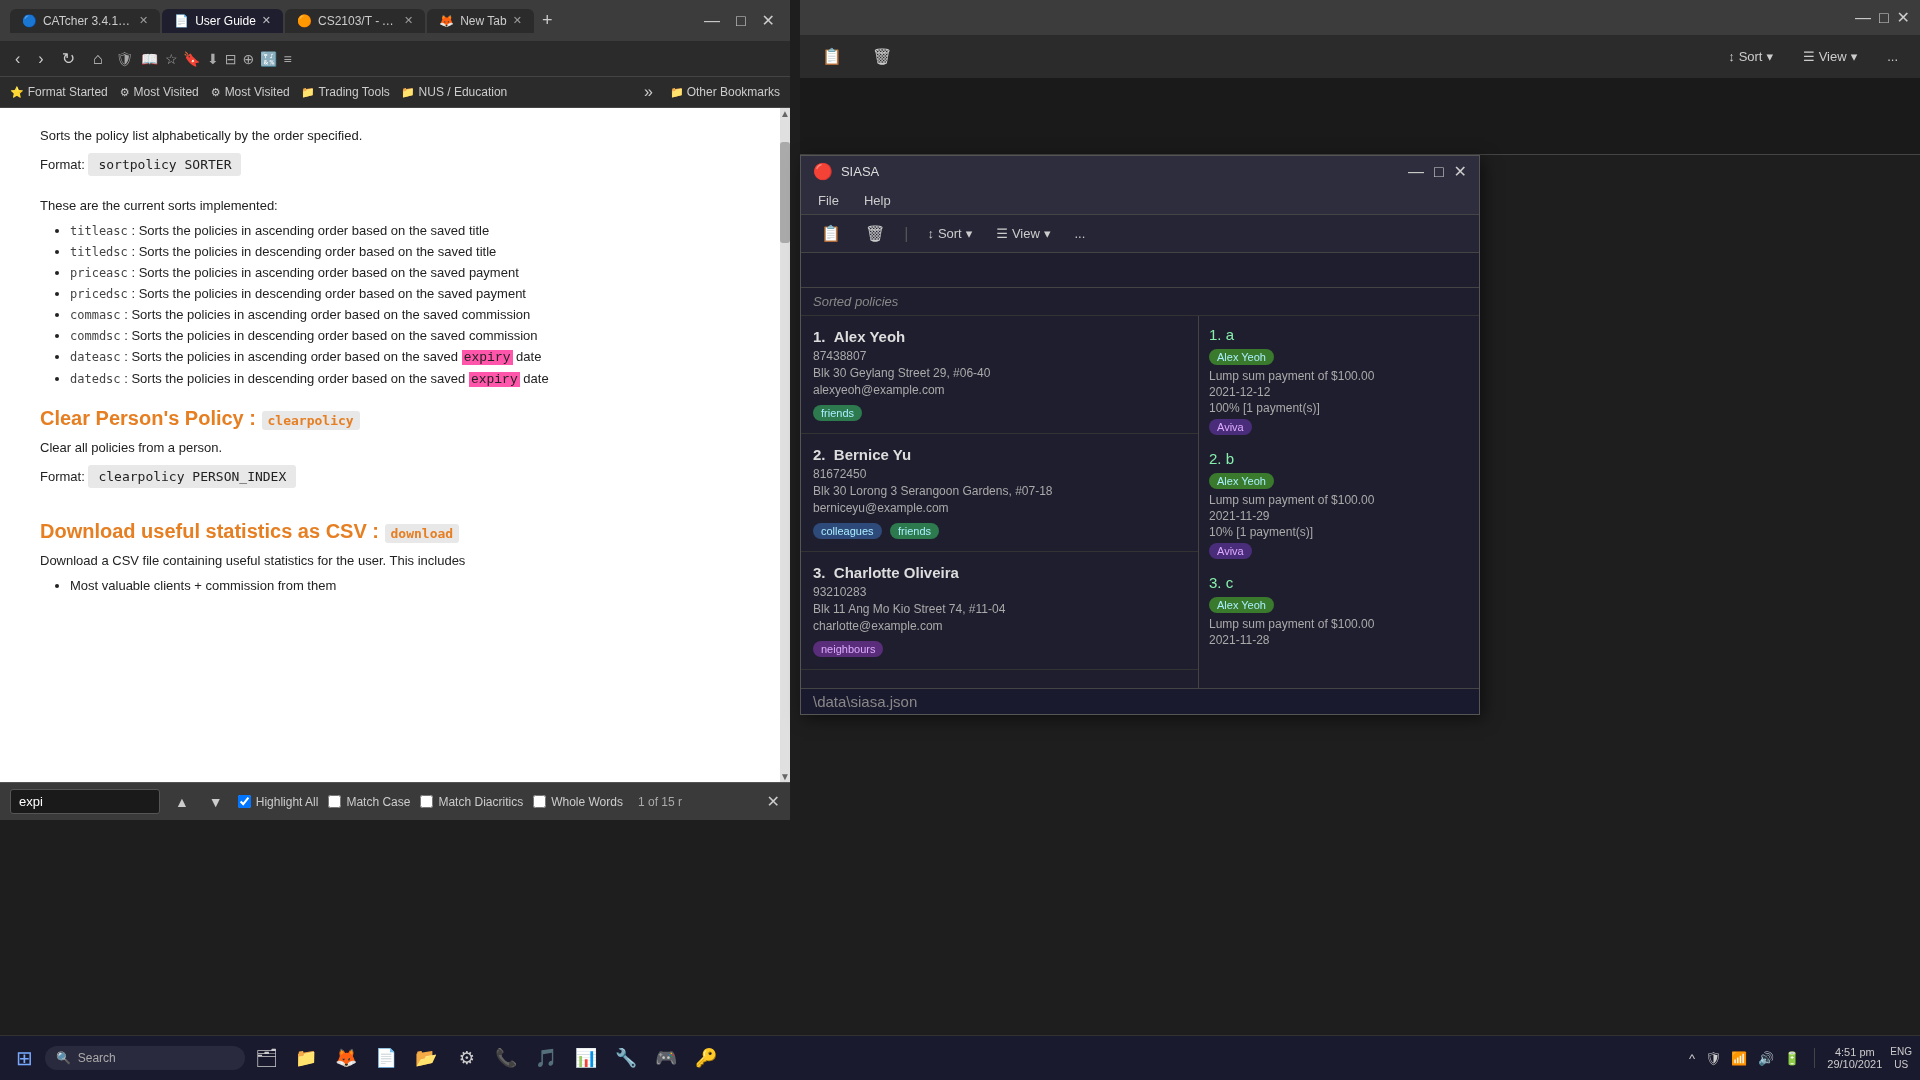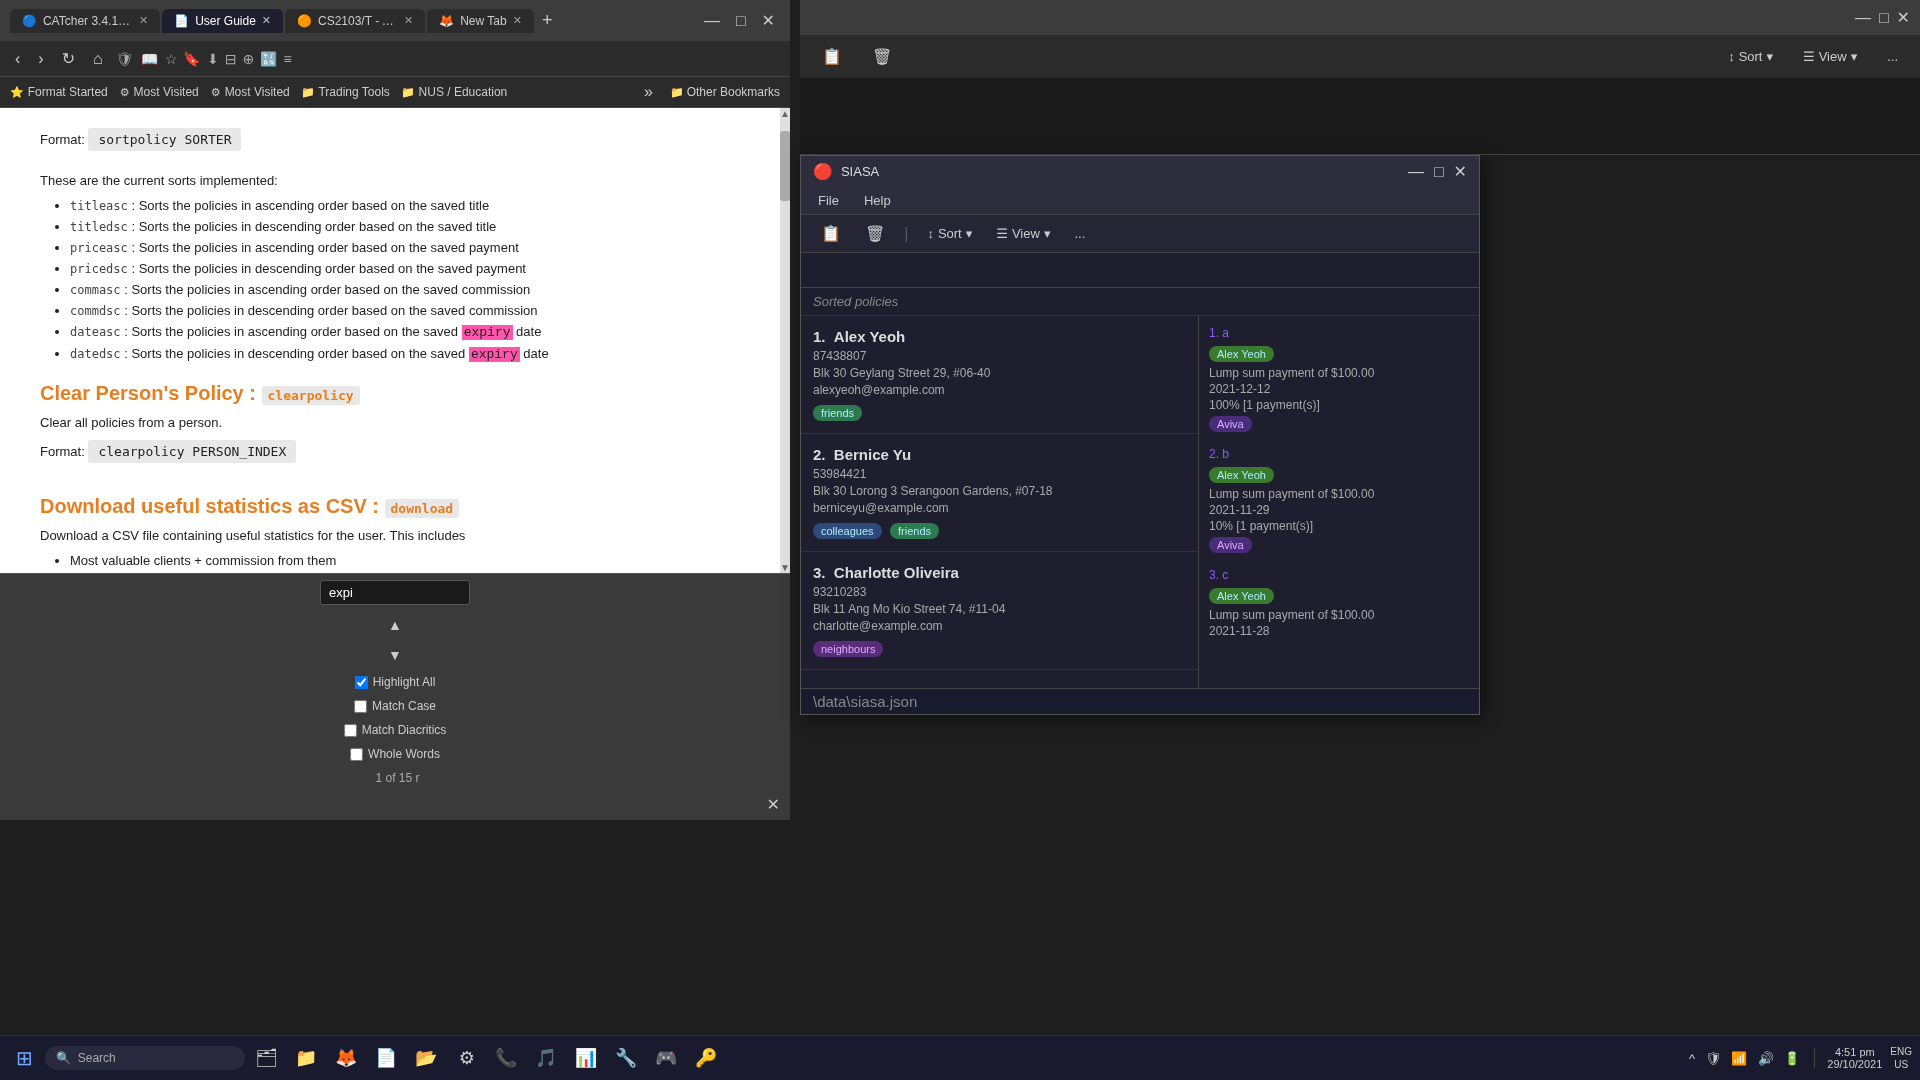--- a/index.html
+++ b/index.html
@@ -30,21 +30,21 @@
     .inline-code { background: #e8e8e8; padding: 2px 6px; border-radius: 3px; font-family: monospace; font-size: 13px; }
     .code-block { background: #e8e8e8; padding: 4px 10px; border-radius: 3px; font-family: monospace; font-size: 13px; display: inline-block; margin-bottom: 12px; }
     .bullet-list { list-style: disc; margin-left: 30px; margin-bottom: 15px; }
     .bullet-list li { margin-bottom: 6px; font-size: 13px; }
     .bullet-list li .mono { font-family: monospace; font-size: 12px; color: #444; }
     p { margin-bottom: 10px; font-size: 13px; }
     .highlight-yellow { background: #f5a; padding: 0 2px; font-family: Liberation Mono, monospace; }
     .section-title { color: #e67e22; font-size: 20px; font-weight: bold; margin: 20px 0 10px; }
 
     
-    .find-bar { background: #3a3a3a; padding: 6px 10px; display: flex; align-items: center; gap: 10px; border-top: 1px solid #555; flex-direction: column; }
+    .find-bar { background: #3a3a3a; padding: 6px 10px; display: flex; align-items: center; gap: 10px; border-top: 1px solid #555; }
     .find-input { background: #1a1a1a; border: 1px solid #555; color: #fff; padding: 4px 8px; font-size: 13px; width: 150px; border-radius: 3px; }
     .find-btn { background: none; border: none; color: #ccc; cursor: pointer; font-size: 14px; padding: 2px 5px; }
     .find-check-label { display: flex; align-items: center; gap: 5px; font-size: 12px; color: #ccc; cursor: pointer; }
     .find-check-label input { cursor: pointer; }
     .find-count { color: #aaa; font-size: 12px; margin-left: 5px; }
     .find-close { background: none; border: none; color: #ccc; cursor: pointer; font-size: 16px; margin-left: auto; }
 
     
     .siasa-window { position: absolute; top: 155px; left: 800px; width: 680px; height: 560px; background: #1e1e2e; border: 1px solid #555; display: flex; flex-direction: column; box-shadow: 4px 4px 15px rgba(0,0,0,0.5); }
     .siasa-titlebar { background: #2d2d3e; padding: 6px 12px; display: flex; align-items: center; justify-content: space-between; }
@@ -73,21 +73,21 @@
     .person-name { font-size: 15px; font-weight: bold; color: #ddd; margin-bottom: 4px; }
     .person-number { font-size: 12px; color: #aaa; margin-bottom: 3px; }
     .person-address { font-size: 12px; color: #aaa; margin-bottom: 3px; }
     .person-email { font-size: 12px; color: #aaa; margin-bottom: 6px; }
     .tag { display: inline-block; padding: 2px 8px; border-radius: 10px; font-size: 11px; margin-right: 4px; }
     .tag-green { background: #2d7a4f; color: #aef; }
     .tag-blue { background: #2d4a7a; color: #aef; }
     .tag-purple { background: #5a2d7a; color: #daf; }
 
     .policy-entry { margin-bottom: 15px; }
-    .policy-index { color: #8b5cf6; font-size: 12px; margin-bottom: 4px; }
+    .policy-index { color: #86efac; font-size: 15px; margin-bottom: 4px; }
     .policy-name-tag { background: #3a7a2d; color: #aef; padding: 2px 8px; border-radius: 10px; font-size: 11px; display: inline-block; margin-bottom: 4px; }
     .policy-detail { font-size: 12px; color: #aaa; margin-bottom: 2px; }
     .policy-company-tag { background: #4a2d7a; color: #daf; padding: 2px 8px; border-radius: 10px; font-size: 11px; display: inline-block; margin-top: 2px; }
 
     .siasa-statusbar { background: #1a1a2e; padding: 4px 12px; font-size: 15px; color: #888; border-top: 1px solid #444; }
 
     
     .bg-window { position: absolute; top: 0; left: 800px; width: 1120px; height: 155px; background: #2b2b2b; border-bottom: 1px solid #444; display: flex; flex-direction: column; }
     .bg-titlebar { background: #3c3c3c; padding: 8px 10px; display: flex; align-items: center; justify-content: space-between; }
     .bg-controls { display: flex; gap: 8px; color: #ccc; }
@@ -218,20 +218,21 @@
       <span>NUS / Education</span>
     </div>
     <button class="nav-btn bookmarks-more">»</button>
     <div class="bookmark-item bookmark-folder">
       <span class="bookmark-icon">📁</span>
       <span>Other Bookmarks</span>
     </div>
   </div>
 
   <div class="page-content" style="position:relative;">
+    <p>Sorts the policy list alphabetically by the order specified.</p>
     <p>
       <span>Format:</span>&nbsp;<span class="code-block">sortpolicy SORTER</span>
     </p>
     <p>These are the current sorts implemented:</p>
     <ul class="bullet-list">
       <li><span class="mono">titleasc</span> : Sorts the policies in ascending order based on the saved title</li>
       <li><span class="mono">titledsc</span> : Sorts the policies in descending order based on the saved title</li>
       <li><span class="mono">priceasc</span> : Sorts the policies in ascending order based on the saved payment</li>
       <li><span class="mono">pricedsc</span> : Sorts the policies in descending order based on the saved payment</li>
       <li><span class="mono">commasc</span> : Sorts the policies in ascending order based on the saved commission</li>
@@ -340,21 +341,21 @@
         <div class="person-address">Blk 30 Geylang Street 29, #06-40</div>
         <div class="person-email">alexyeoh@example.com</div>
         <div>
           <span class="tag tag-green">friends</span>
         </div>
       </div>
       <div class="person-card">
         <div class="person-name">
           <span>2.</span>&nbsp;&nbsp;<span>Bernice Yu</span>
         </div>
-        <div class="person-number">53984421</div>
+        <div class="person-number">81672450</div>
         <div class="person-address">Blk 30 Lorong 3 Serangoon Gardens, #07-18</div>
         <div class="person-email">berniceyu@example.com</div>
         <div>
           <span class="tag tag-blue">colleagues</span>
           <span class="tag tag-green">friends</span>
         </div>
       </div>
       <div class="person-card">
         <div class="person-name">
           <span>3.</span>&nbsp;&nbsp;<span>Charlotte Oliveira</span>

